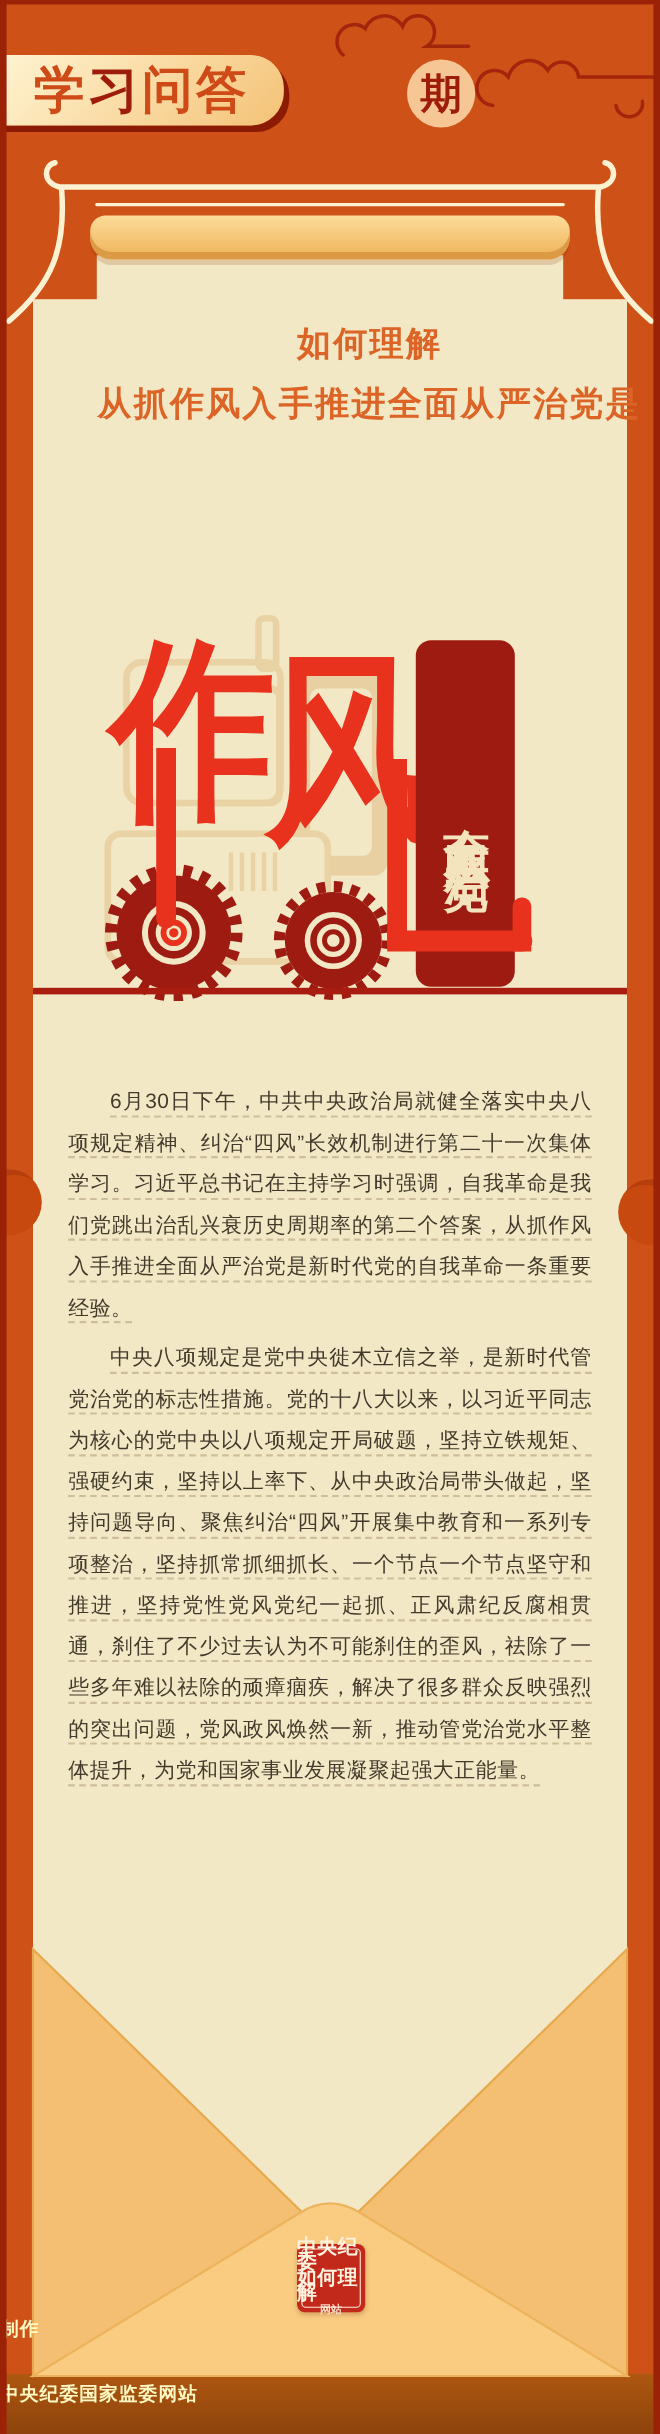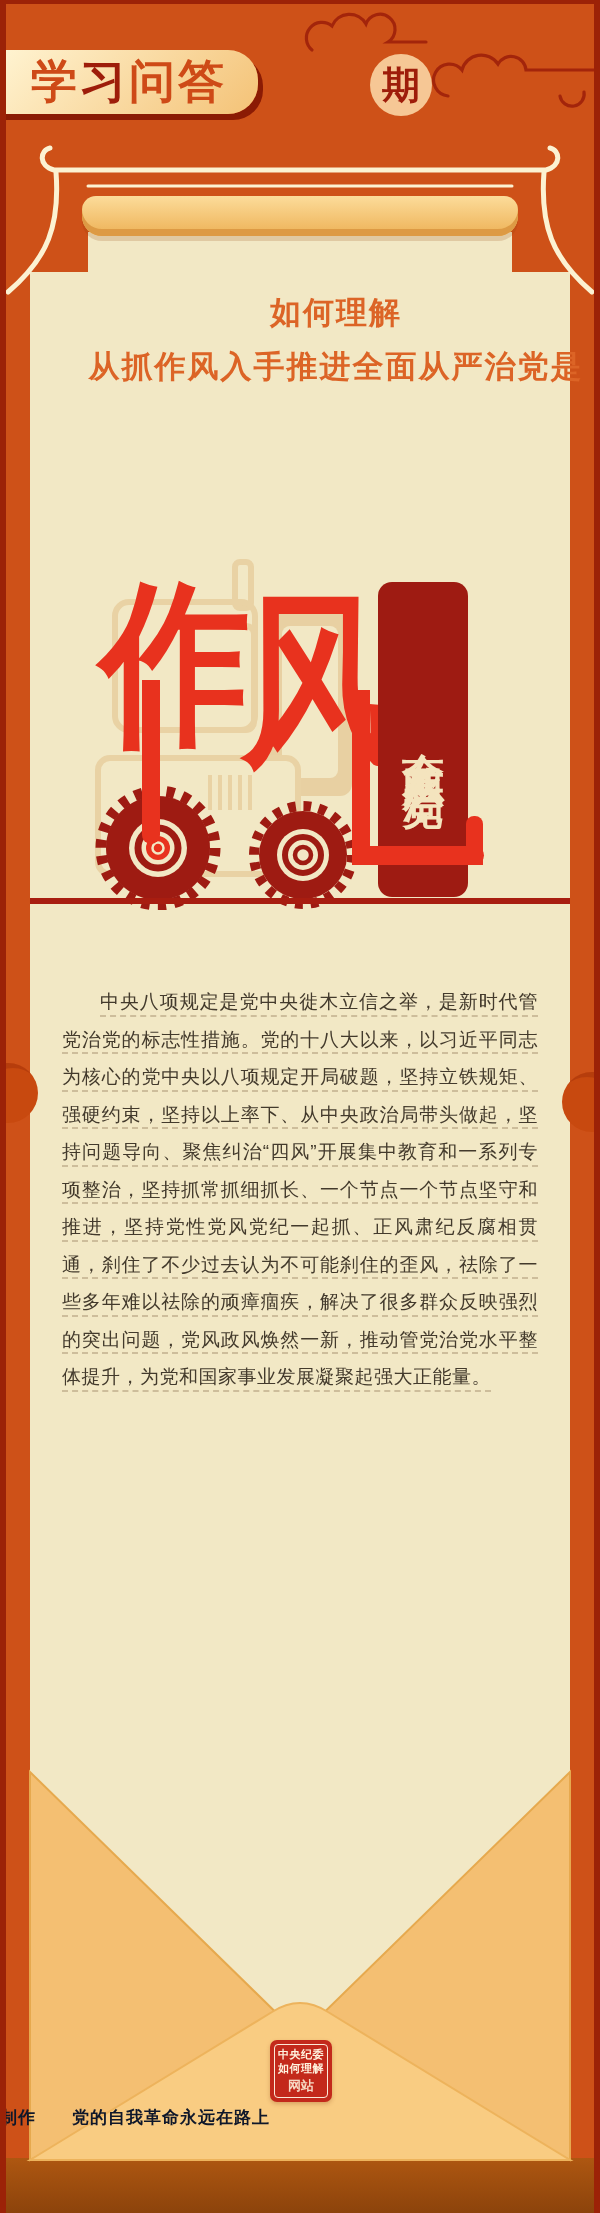--- a/index.html
+++ b/index.html
@@ -61,26 +61,26 @@
   .notch{width:60px;height:60px;border-radius:50%;background:#C8490F;z-index:25;}
   .notch-l{left:-22px;top:1063px;box-shadow:inset 5px 5px 0 rgba(150,40,8,.35);}
   .notch-r{right:-22px;top:1072px;box-shadow:inset -5px 5px 0 rgba(150,40,8,.35);}
 
   
   .envelope{left:0;top:1680px;z-index:15;}
   .seal{left:270px;top:2040px;width:62px;height:62px;background:#C3291B;border-radius:7px;
         box-shadow:0 2px 4px rgba(120,40,0,.25);display:flex;flex-direction:column;
         align-items:center;justify-content:center;z-index:30;}
   .seal-frame{position:absolute;inset:4px;border:1.5px solid rgba(255,243,225,.95);border-radius:4px;}
-  .seal .s1{font-family:"Liberation Serif",serif;font-weight:bold;font-size:11px;
+  .seal .s1{font-family:"Liberation Serif",serif;font-weight:bold;font-size:18px;
             line-height:14px;color:#FFF3DF;letter-spacing:.5px;}
-  .seal .s3{font-family:"Liberation Serif",serif;font-weight:bold;font-size:13px;
+  .seal .s3{font-family:"Liberation Serif",serif;font-weight:bold;font-size:10px;
             margin-top:2px;color:#F6D9C4;}
-  .credit{left:0;top:2106px;width:600px;display:flex;justify-content:flex-start;gap:36px;
-          font-size:17px;font-weight:bold;letter-spacing:1px;color:#0f172a;z-index:30;}
+  .credit{left:0;top:2106px;width:600px;display:flex;justify-content:center;gap:36px;
+          font-size:17px;font-weight:bold;letter-spacing:1px;color:#fef9c3;z-index:30;flex-direction:column;}
   .bottom-strip{left:0;top:2158px;width:600px;height:55px;
                 background:linear-gradient(180deg,#AE5711,#8C430B);z-index:5;}
   svg{display:block;}
 </style>
 </head>
 <body>
 
 <div class="page">
 
   <svg class="abs" style="left:0;top:0;z-index:3" width="600" height="110" viewBox="0 0 600 110">
@@ -163,35 +163,36 @@
   <div class="stroke-bar bar3"></div>
   <div class="stroke-bar bar4"></div>
 
   <svg class="abs envelope" width="600" height="533" viewBox="0 0 600 533">
     <polygon points="30,92 300,356 30,480" fill="#F4BF72" stroke="#E6A94E" stroke-width="2"></polygon>
     <polygon points="570,92 300,356 570,480" fill="#F4BF72" stroke="#E6A94E" stroke-width="2"></polygon>
     <path d="M30,480 L272,332 Q300,314 328,332 L570,480 Z" fill="#F9CC82" stroke="#EDB35C" stroke-width="2"></path>
   </svg>
 
   <div class="abs article">
+    <p>6月30日下午，中共中央政治局就健全落实中央八项规定精神、纠治“四风”长效机制进行第二十一次集体学习。习近平总书记在主持学习时强调，自我革命是我们党跳出治乱兴衰历史周期率的第二个答案，从抓作风入手推进全面从严治党是新时代党的自我革命一条重要经验。</p>
     <p>中央八项规定是党中央徙木立信之举，是新时代管党治党的标志性措施。党的十八大以来，以习近平同志为核心的党中央以八项规定开局破题，坚持立铁规矩、强硬约束，坚持以上率下、从中央政治局带头做起，坚持问题导向、聚焦纠治“四风”开展集中教育和一系列专项整治，坚持抓常抓细抓长、一个节点一个节点坚守和推进，坚持党性党风党纪一起抓、正风肃纪反腐相贯通，刹住了不少过去认为不可能刹住的歪风，祛除了一些多年难以祛除的顽瘴痼疾，解决了很多群众反映强烈的突出问题，党风政风焕然一新，推动管党治党水平整体提升，为党和国家事业发展凝聚起强大正能量。</p>
   </div>
 
   <div class="abs notch notch-l"></div>
   <div class="abs notch notch-r"></div>
 
   <div class="abs seal">
     <div class="seal-frame"></div>
     <div class="s1">中央纪委</div>
     <div class="s1">如何理解</div>
     <div class="s3">网站</div>
   </div>
   <div class="abs credit">
     <span>制作</span>
-    <span>党的自我革命永远在路上</span>
+    <span>中央纪委国家监委网站</span>
   </div>
 
   <div class="abs bottom-strip"></div>
 
   <div class="abs edge-l"></div>
   <div class="abs edge-r"></div>
   <div class="abs edge-t"></div>
 </div>
 
 </body></html>

